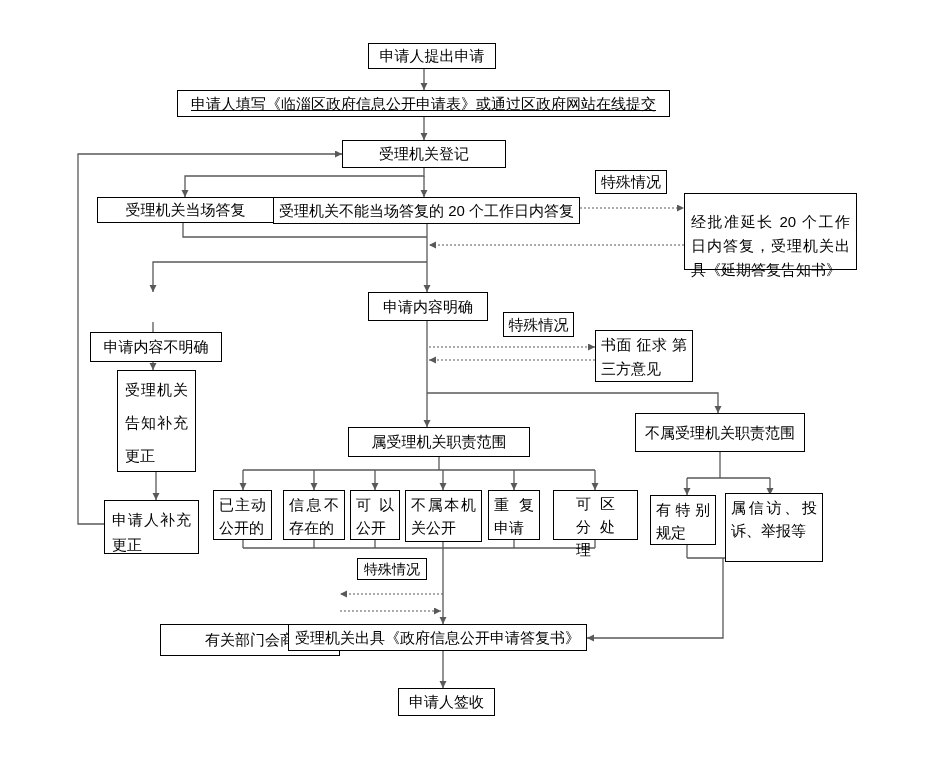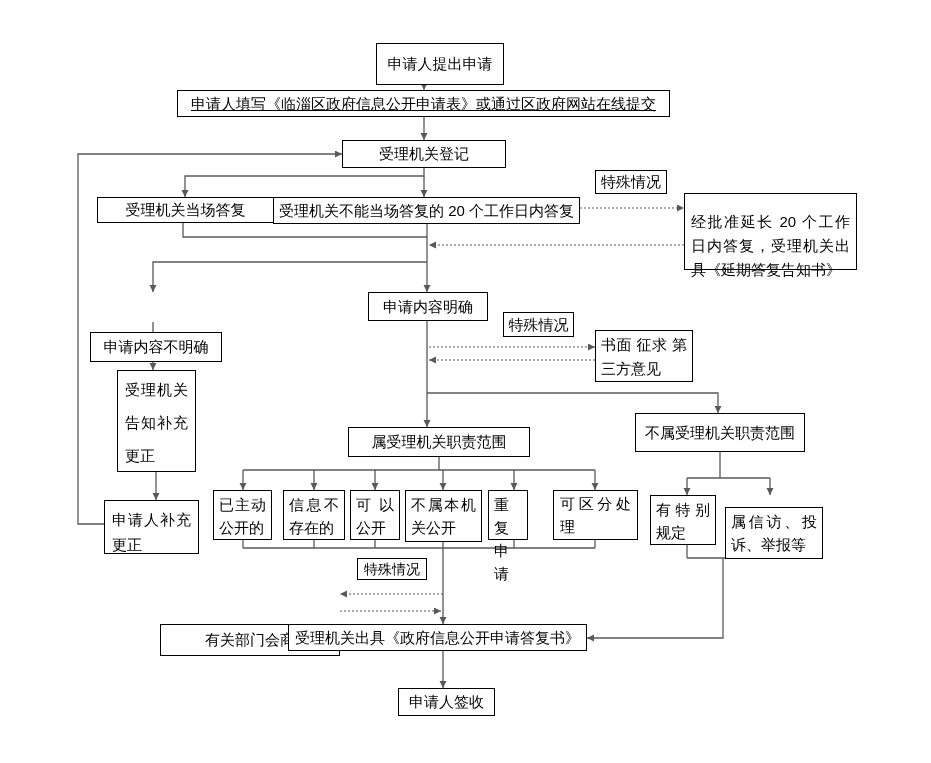--- a/index.html
+++ b/index.html
@@ -21,43 +21,43 @@
     font-size:15px;line-height:20px;
     display:flex;align-items:center;justify-content:center;
     text-align:center;white-space:nowrap;
   }
   .node.ml{
     display:block;white-space:normal;
     text-align:justify;line-height:23px;padding:2px 5px;
     word-break:break-all;
   }
   
-  #n-start   {left:376px;top:43px; width:128px;height:42px;}
+  #n-start   {left:368px;top:43px; width:128px;height:26px;}
   #n-fill    {left:177px;top:90px; width:493px;height:27px;text-decoration:underline;}
   #n-register{left:342px;top:140px;width:164px;height:28px;}
   #n-onspot  {left:97px;top:197px;width:177px;height:26px;}
   #n-within20{left:273px;top:197px;width:307px;height:27px;}
   #n-special1{left:595px;top:170px;width:72px; height:24px;}
   #n-extend  {left:684px;top:193px;width:173px;height:77px;line-height:24px;padding:16px 6px;}
   #n-unclear {left:90px; top:292px;width:132px;height:30px;margin-top:40px;}
   #n-clear   {left:368px;top:292px;width:120px;height:29px;}
   #n-special2{left:503px;top:312px;width:71px; height:25px;}
   #n-third   {left:595px;top:330px;width:98px; height:52px;line-height:24px;}
   #n-notify  {left:117px;top:370px;width:79px; height:102px;line-height:33px;padding:2px 7px;}
   #n-appsupp {left:104px;top:500px;width:95px; height:54px;line-height:25px;padding:6px 7px;}
   #n-inscope {left:348px;top:427px;width:182px;height:30px;}
   #n-outscope{left:635px;top:413px;width:170px;height:39px;}
   #n-b1{left:213px;top:490px;width:59px;height:50px;}
   #n-b2{left:283px;top:490px;width:62px;height:50px;}
   #n-b3{left:350px;top:490px;width:50px;height:50px;}
   #n-b4{left:405px;top:490px;width:77px;height:52px;}
-  #n-b5{left:488px;top:490px;width:40px;height:50px;}
-  #n-b6{left:553px;top:490px;width:85px;height:50px;padding:1px 6px;}
+  #n-b5{left:488px;top:490px;width:52px;height:50px;}
+  #n-b6{left:553px;top:490px;width:85px;height:50px;padding:1px 22px;}
   #n-b7{left:650px;top:495px;width:66px;height:50px;}
-  #n-b8{left:725px;top:507px;width:98px;height:52px;}
+  #n-b8{left:725px;top:493px;width:98px;height:69px;}
   #n-special3{left:357px;top:558px;width:70px;height:22px;font-size:14px;}
   #n-consult {left:160px;top:585px;width:180px;height:32px;margin-top:39px;}
   #n-reply   {left:288px;top:624px;width:299px;height:27px;}
   #n-sign    {left:398px;top:688px;width:97px; height:28px;}
 </style>
 </head>
 <body>
 
 <div class="canvas">
 

